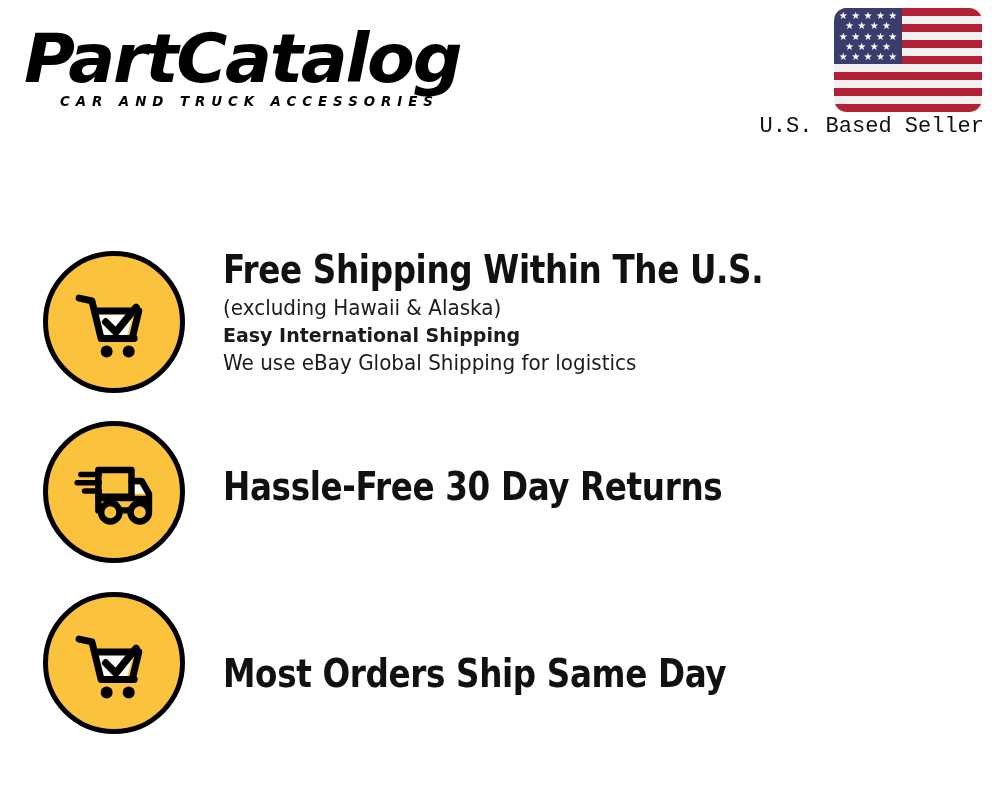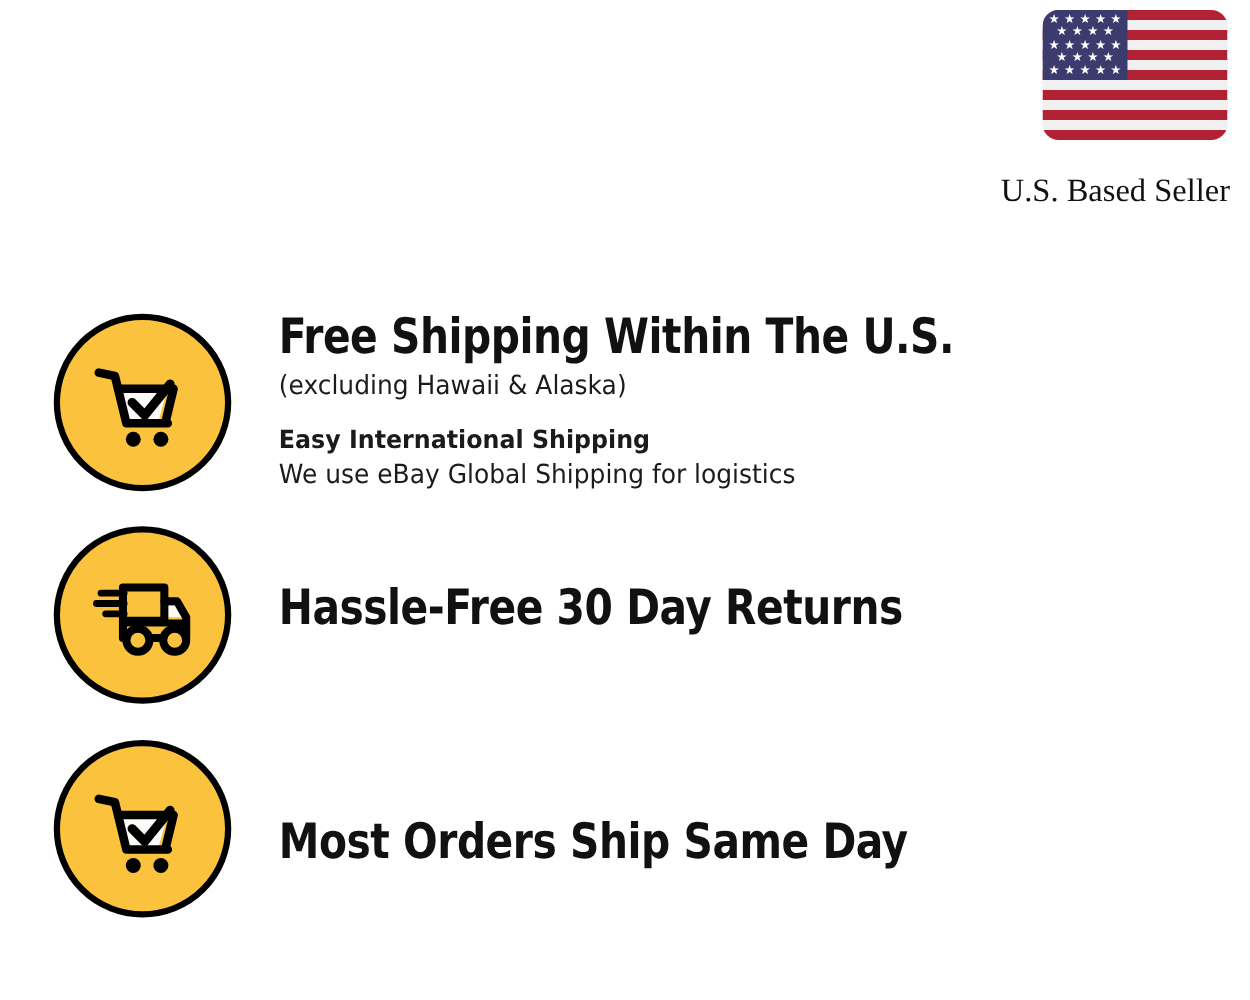--- a/index.html
+++ b/index.html
@@ -92,29 +92,29 @@
     background: #3c3b6e;
   }
   .star {
     position: absolute;
     color: #ffffff;
     font-size: 10px;
     line-height: 10px;
     transform: translate(-50%, -50%);
   }
   #seller-text {
-    font-family: Liberation Serif, serif;
+    font-family: Liberation Mono, monospace;
     font-weight: 400;
-    font-size: 26px;
+    font-size: 22px;
     line-height: 30px;
     color: #111111;
     white-space: nowrap;
     text-align: right;
     padding-right: 2px;
-    margin-top: 26px;
+    margin-top: 0;
   }
 
   
   .feature-row {
     position: absolute;
     left: 0;
     width: 1000px;
   }
   .feature-icon {
     position: absolute;
@@ -165,35 +165,39 @@
     font-weight: 700;
     font-size: 20px;
     line-height: 27px;
   }
 
   
   #row-free-shipping { top: 248px; }
   #row-free-shipping .feature-icon { top: 3px; }
   #row-free-shipping .feature-text { top: 0px; }
   #row-free-shipping .feature-headline { margin-bottom: 2px; }
-  #intl-block { margin-top: 16px; }
+  #intl-block { margin-top: 0; }
 
   #row-returns { top: 421px; }
   #row-returns .feature-icon { top: 0px; }
   #row-returns .feature-text { top: 44px; }
 
   #row-same-day { top: 592px; }
   #row-same-day .feature-icon { top: 0px; }
   #row-same-day .feature-text { top: 60px; }
 </style>
 </head>
 <body>
 
 <div id="header">
 
+  <div id="brand-logo">
+    <div id="brand-wordmark">PartCatalog</div>
+    <div id="brand-tagline">CAR AND TRUCK ACCESSORIES</div>
+  </div>
 
   <div id="seller-badge">
     <div id="us-flag">
       <div class="flag-stripe red" style="top:0%"></div>
       <div class="flag-stripe white" style="top:7.6923%"></div>
       <div class="flag-stripe red" style="top:15.385%"></div>
       <div class="flag-stripe white" style="top:23.077%"></div>
       <div class="flag-stripe red" style="top:30.769%"></div>
       <div class="flag-stripe white" style="top:38.462%"></div>
       <div class="flag-stripe red" style="top:46.154%"></div>

